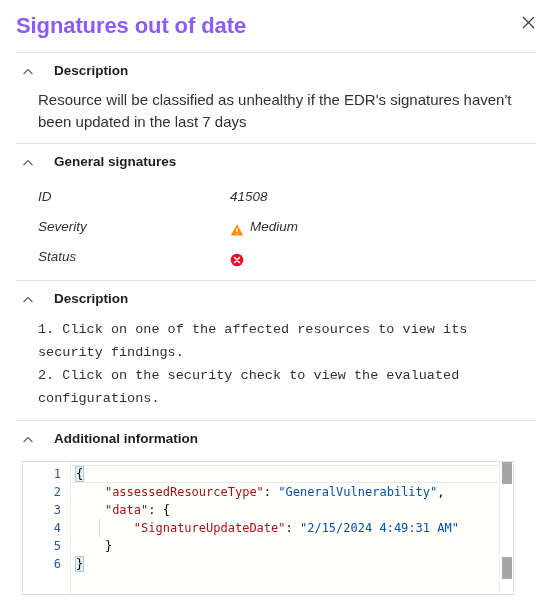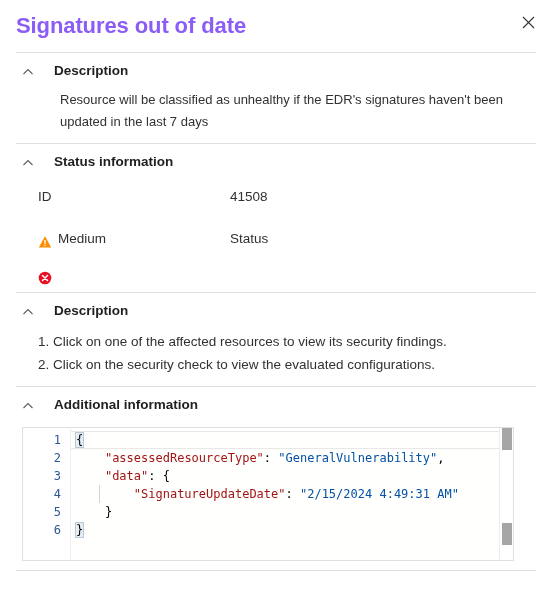--- a/index.html
+++ b/index.html
@@ -71,53 +71,54 @@
   .section-title {
     font-size: 13.5px;
     font-weight: 700;
     color: #201f1e;
   }
   .section-body {
     padding: 0 0 10px 22px;
   }
 
   .desc-text {
-    font-size: 13px;
+    font-size: 15px;
     line-height: 22px;
     color: #323130;
     max-width: 500px;
     padding-top: 2px;
-    margin-left: 22px;
   }
 
   
   .kv {
     display: grid;
     grid-template-columns: 192px auto;
-    row-gap: 16px;
+    row-gap: 4px;
     padding-top: 6px;
+    font-style: italic;
   }
   .kv-key, .kv-val {
     font-size: 13.5px;
     line-height: 26px;
     color: #323130;
     display: flex;
     align-items: center;
   }
   .kv-val { gap: 6px; }
 
   .sev-icon { width: 14px; height: 14px; flex: 0 0 14px; display: block; }
   .status-icon { width: 14px; height: 14px; flex: 0 0 14px; display: block; }
 
   
   .rem-list { padding-top: 3px; }
   .rem-item {
     font-size: 13.5px;
     line-height: 23px;
     color: #323130;
+    font-family: Liberation Mono, monospace;
   }
 
   
   .code-wrap {
     margin: 6px 0 0 22px;
     width: 492px;
     height: 134px;
     border: 1px solid #dfdfdf;
     background: #fffffe;
     position: relative;
@@ -232,30 +233,31 @@
 
 <div class="divider"></div>
 
 <div class="section">
   <div class="section-head">
     <span class="chev">
       <svg width="12" height="12" viewBox="0 0 12 12" fill="none" aria-hidden="true">
         <path d="M1.5 8 L6 3.5 L10.5 8" stroke="#605e5c" stroke-width="1.1" fill="none"></path>
       </svg>
     </span>
-    <span class="section-title">Status information</span>
+    <span class="section-title">General signatures</span>
   </div>
   <div class="section-body">
     <div class="kv">
 
       <div class="kv-key">ID</div>
       <div class="kv-val">
         <span>41508</span>
       </div>
 
+      <div class="kv-key">Severity</div>
       <div class="kv-val">
         <span class="sev-icon">
           <svg width="14" height="14" viewBox="0 0 14 14" aria-hidden="true">
             <path d="M7 1.2 L13.2 12.4 L0.8 12.4 Z" fill="#ff8c00"></path>
             <rect x="6.38" y="5" width="1.24" height="4" fill="#ffffff"></rect>
             <rect x="6.38" y="9.8" width="1.24" height="1.3" fill="#ffffff"></rect>
           </svg>
         </span>
         <span>Medium</span>
       </div>

